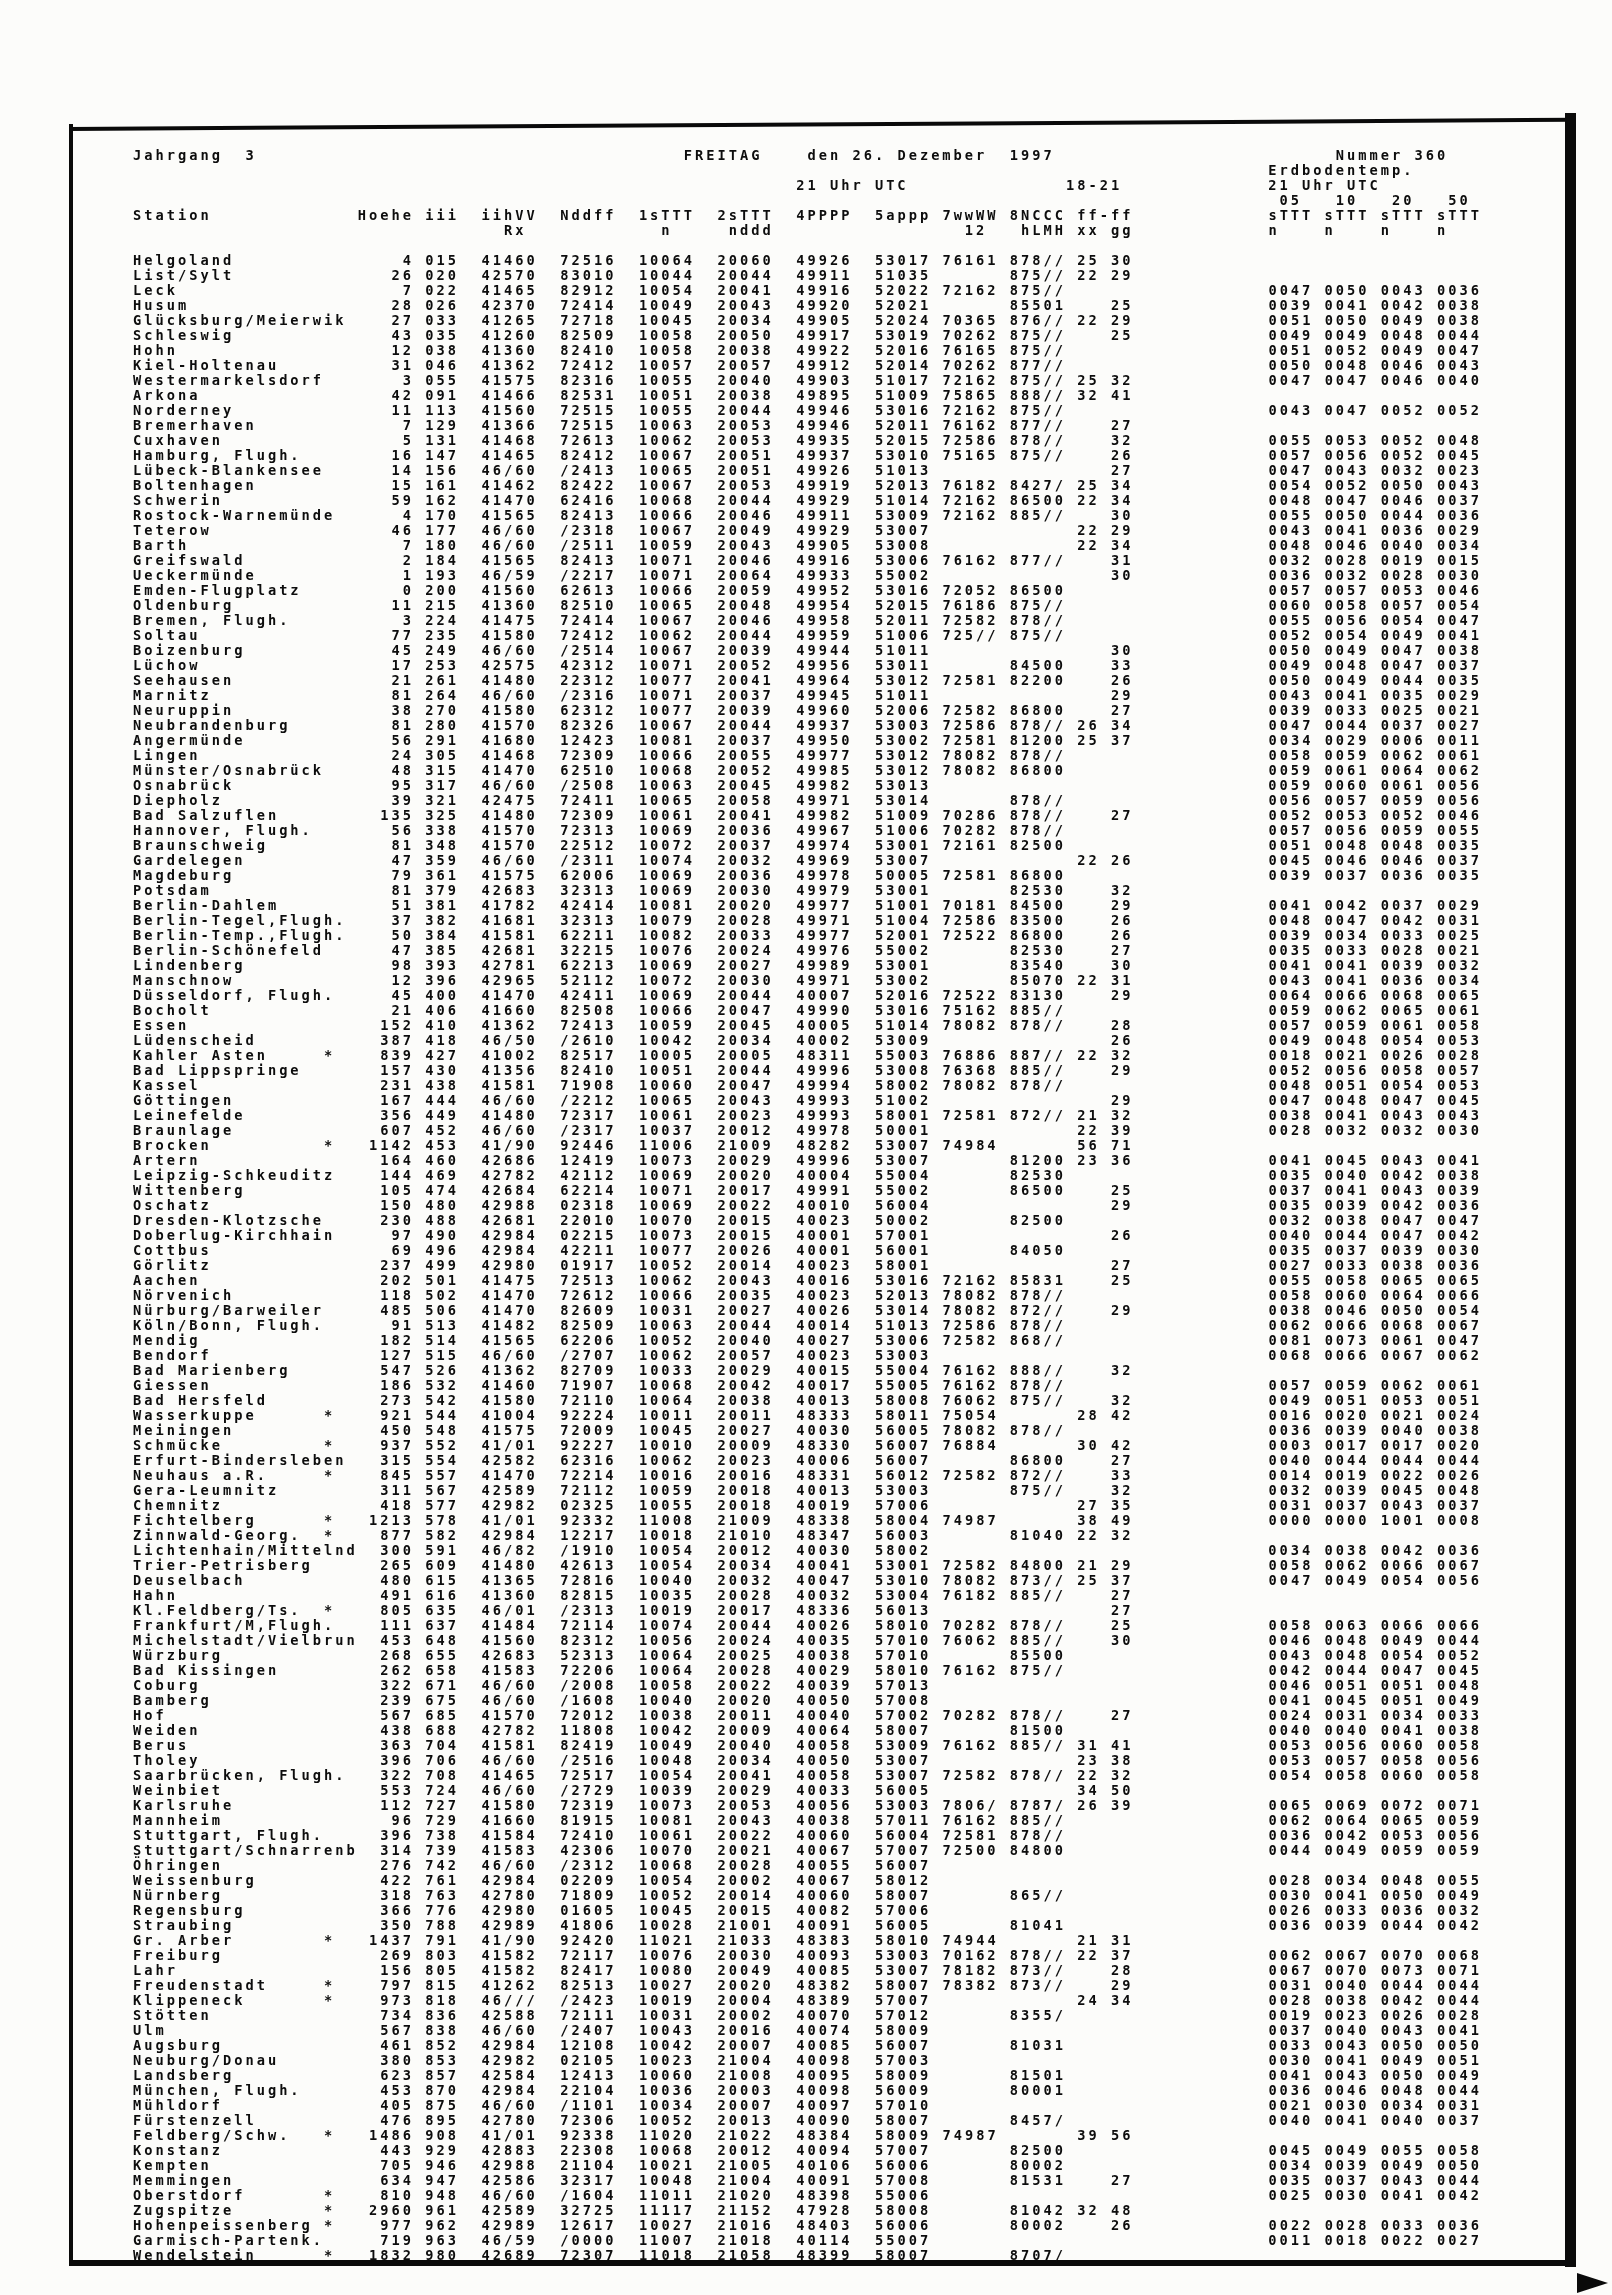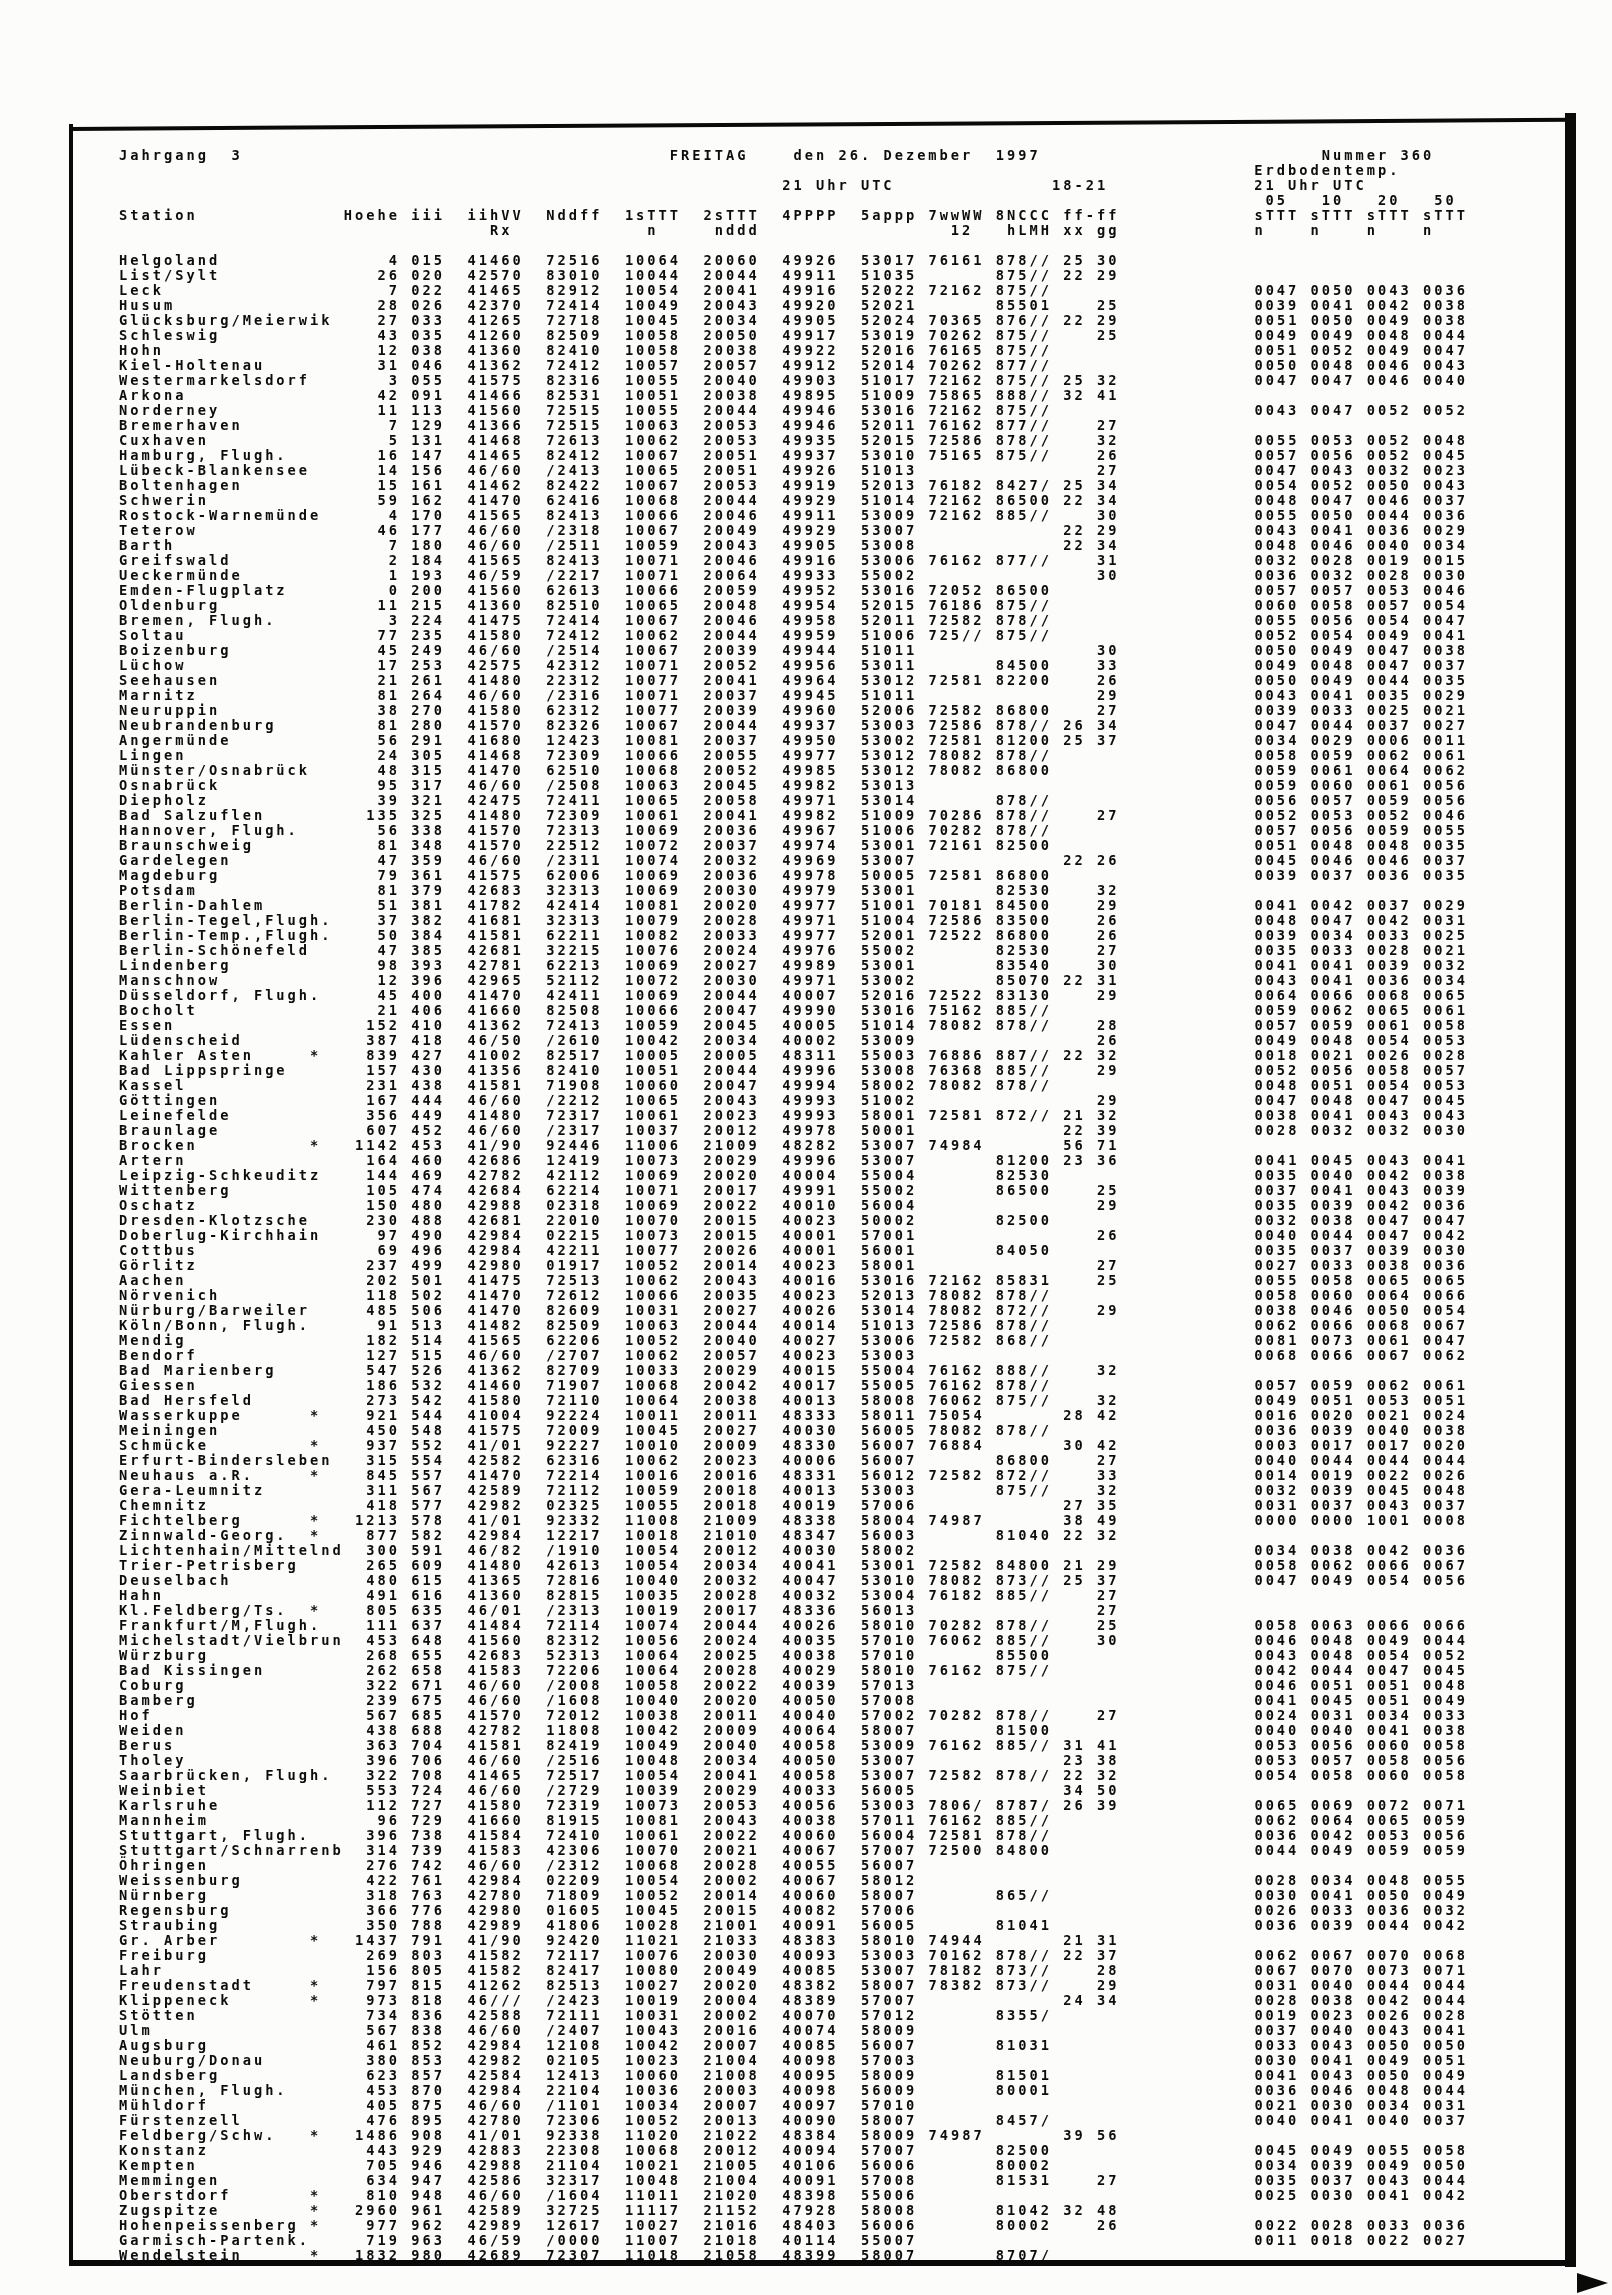--- a/index.html
+++ b/index.html
@@ -8,21 +8,21 @@
     background:#fcfcfa;color:#0d0d0d;
     font-family:"DejaVu Sans Mono",monospace;
     overflow:hidden;
   }
   .border{position:absolute;background:#0a0a0a;}
   #border-top{left:69px;top:127px;width:1506px;height:4px;transform:rotate(-0.35deg);transform-origin:left center;}
   #border-left{left:69px;top:124px;width:4px;height:2142px;}
   #border-right{left:1565px;top:113px;width:11.3px;height:2154px;}
   #border-bottom{left:69px;top:2260px;width:1507px;height:5.6px;}
   #grid{
-    position:absolute;left:119px;top:134px;
+    position:absolute;left:133px;top:134px;
     font-size:13.7px;line-height:15px;font-weight:700;
     letter-spacing:3px;white-space:pre;
   }
   .ln{height:15px;}
   #corner-arrow{
     position:absolute;left:1577px;top:2273px;width:0;height:0;
     border-left:31px solid #0a0a0a;border-top:10.5px solid transparent;border-bottom:10.5px solid transparent;
   }
 </style>
 </head>

